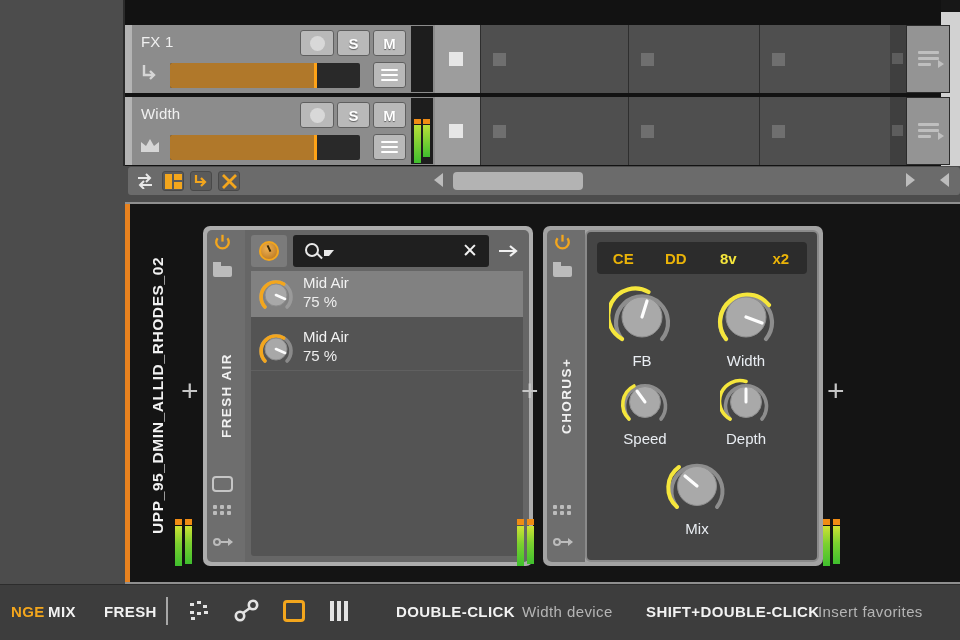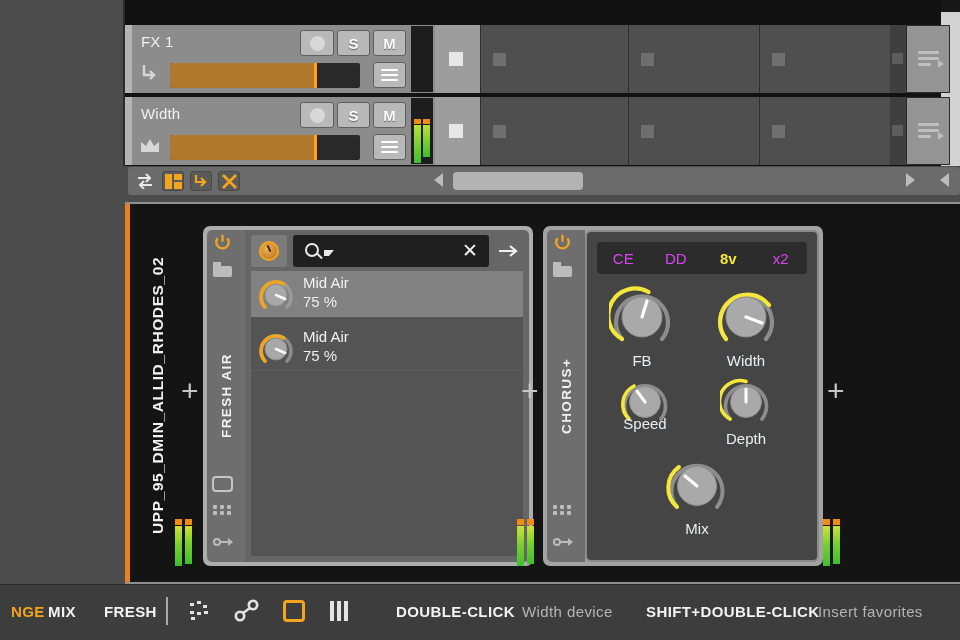--- a/index.html
+++ b/index.html
@@ -149,21 +149,21 @@
   .knob-wrap { position: absolute; left: 6px; top: 5px; width: 38px; height: 38px; }
   .pname { position: absolute; left: 52px; top: 3px; color: #f2f2f2; font-size: 15px; }
   .pval  { position: absolute; left: 52px; top: 22px; color: #ededed; font-size: 15px; }
 
   
   .ch-body { position: absolute; left: 42px; top: 4px; right: 4px; bottom: 4px; background: #454545;
       border: 2px solid #8a8a8a; border-radius: 6px; }
   .ch-seg { position: absolute; left: 10px; top: 10px; right: 10px; height: 32px; background: #2c2c2c; border-radius: 4px;
       display: flex; }
   .ch-seg div { flex: 1; display: flex; align-items: center; justify-content: center;
-      color: #d946ef; font-size: 15px; }
+      color: #eab308; font-size: 15px; font-weight: bold; }
   .ch-seg div.on { color: #f5e63c; font-weight: bold; }
   .ch-knob-label { position: absolute; color: #e9edf2; font-size: 15px; text-align: center; }
 
   
   .knob { display: block; }
 
   
   .statusbar { position: absolute; left: 0; bottom: 0; width: 960px; height: 56px; background: #3d3d3d;
       border-top: 1px solid #2c2c2c; }
   .sb-item { position: absolute; top: 18px; font-size: 15px; font-weight: bold; letter-spacing: .4px; }
@@ -503,21 +503,21 @@
         <div class="ch-knob-label" style="left:126px; top:120px; width:66px">Width</div>
 
         <div style="position:absolute; left:32px; top:144px; width:52px; height:52px">
           <svg width="52" height="52" viewBox="0 0 52 52">
             <path d="M10 43 A20.5 20.5 0 1 1 42 43" stroke="#8d8d8d" stroke-width="3.6" fill="none" stroke-linecap="round"></path>
             <path d="M10 43 A20.5 20.5 0 0 1 15 10" stroke="#f5e63c" stroke-width="3.6" fill="none" stroke-linecap="round"></path>
             <circle cx="26" cy="26" r="15.5" fill="#a9a9a9" stroke="#8f8f8f" stroke-width="1"></circle>
             <line x1="26" y1="26" x2="18" y2="15" stroke="#fdfdfd" stroke-width="3" stroke-linecap="round"></line>
           </svg>
         </div>
-        <div class="ch-knob-label" style="left:22px; top:183px; width:72px">Speed</div>
+        <div class="ch-knob-label" style="left:22px; top:198px; width:72px">Speed</div>
 
         <div style="position:absolute; left:133px; top:144px; width:52px; height:52px">
           <svg width="52" height="52" viewBox="0 0 52 52">
             <path d="M10 43 A20.5 20.5 0 1 1 42 43" stroke="#8d8d8d" stroke-width="3.6" fill="none" stroke-linecap="round"></path>
             <path d="M10 43 A20.5 20.5 0 0 1 26 5.5" stroke="#f5e63c" stroke-width="3.6" fill="none" stroke-linecap="round"></path>
             <circle cx="26" cy="26" r="15.5" fill="#a9a9a9" stroke="#8f8f8f" stroke-width="1"></circle>
             <line x1="26" y1="26" x2="26" y2="13" stroke="#fdfdfd" stroke-width="3" stroke-linecap="round"></line>
           </svg>
         </div>
         <div class="ch-knob-label" style="left:123px; top:198px; width:72px">Depth</div>

